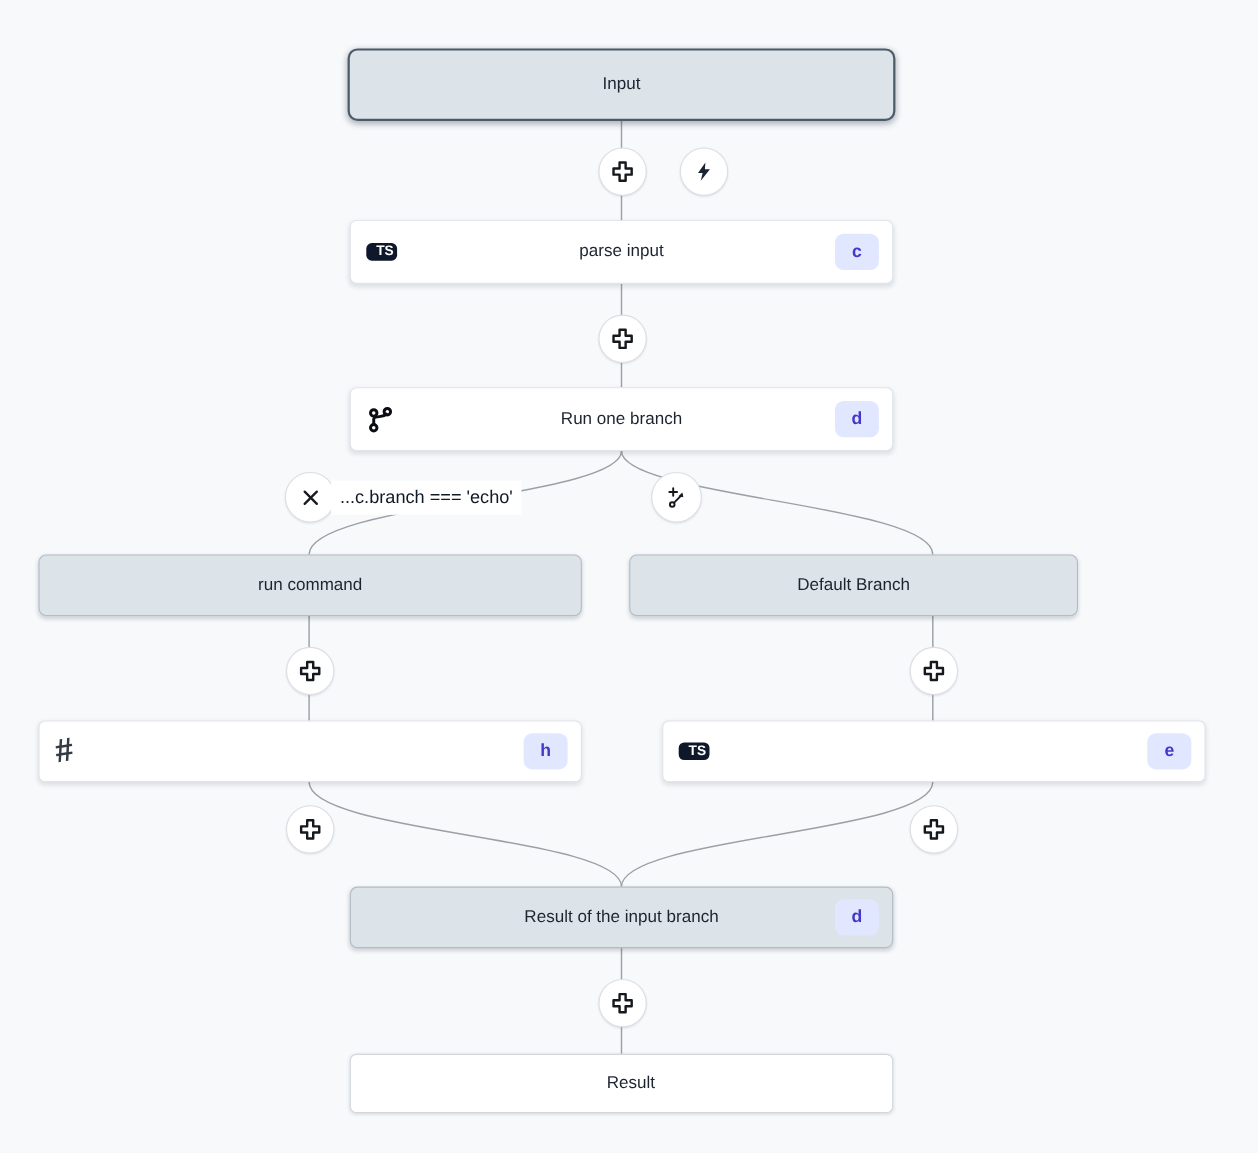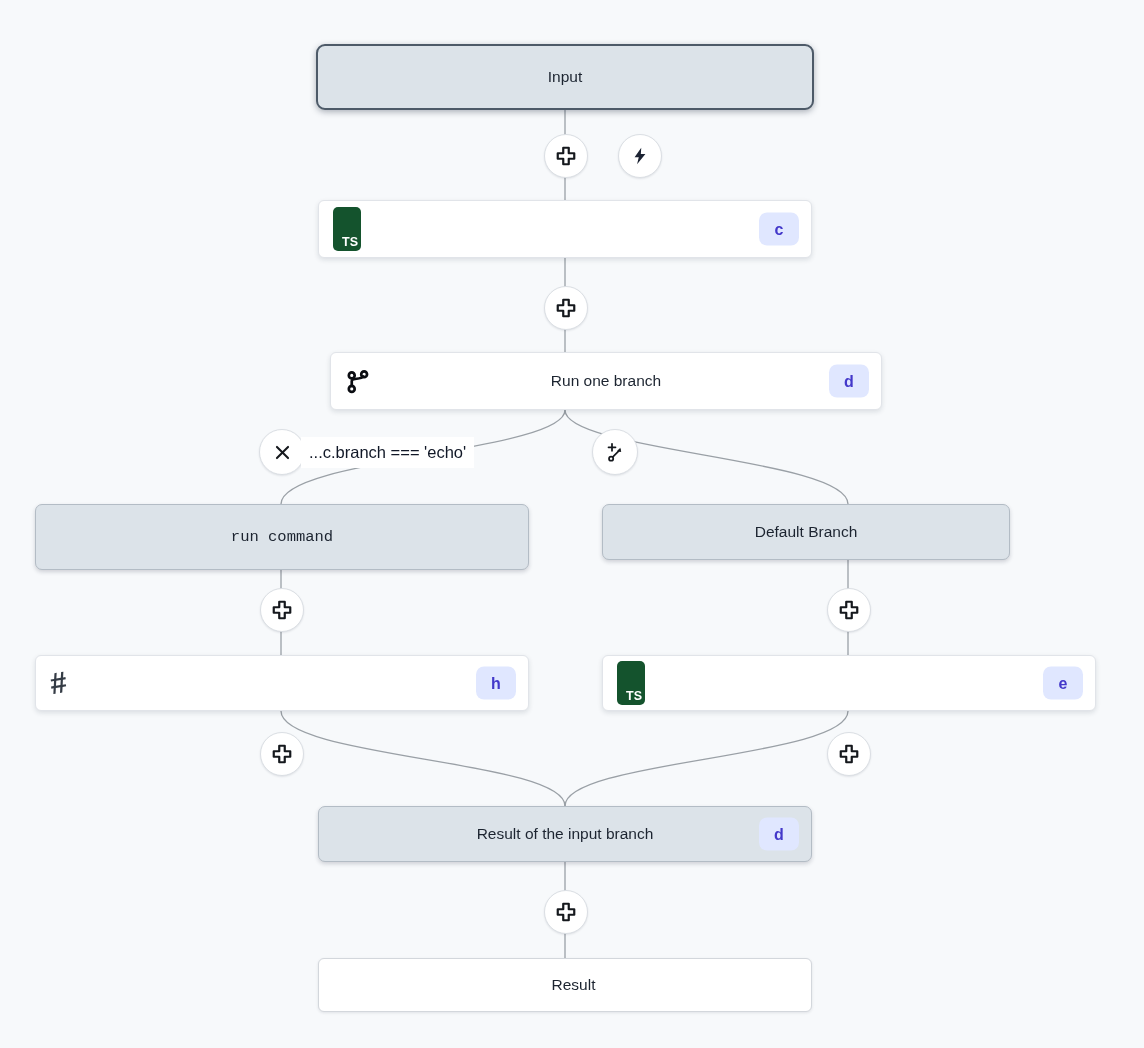--- a/index.html
+++ b/index.html
@@ -27,21 +27,21 @@
 
   .node .label{flex:1;text-align:center;}
 
   .badge{position:absolute;right:12px;top:50%;transform:translateY(-50%);
          width:40px;height:33px;border-radius:8px;background:#e0e7ff;
          color:#4338ca;font-weight:bold;font-size:16px;
          display:flex;align-items:center;justify-content:center;}
 
   .node-icon{position:absolute;left:14px;top:50%;transform:translateY(-50%);
              display:flex;align-items:center;justify-content:center;}
-  .ts-icon{width:28px;height:44px;border-radius:5px;background:#14532d;
+  .ts-icon{width:28px;height:16px;border-radius:5px;background:#0f172a;
            color:#ffffff;font-weight:bold;font-size:12.5px;
            display:flex;align-items:flex-end;justify-content:flex-end;
            padding:0 3px 2px 0;box-sizing:border-box;}
   .hash-icon{font-size:30px;font-weight:800;color:#343b45;transform:translateY(-50%) rotate(-9deg);
              line-height:1;}
 
   
   .circle-btn{position:absolute;background:#ffffff;border:1px solid #dbdfe4;
               border-radius:50%;display:flex;align-items:center;justify-content:center;
               box-shadow:0 1px 2px rgba(20,30,50,.10);cursor:pointer;}
@@ -80,30 +80,31 @@
   <div class="circle-btn sz42" style="left:639px;top:155px;">
     <svg width="20" height="20" viewBox="0 0 24 24">
       <path d="M13.5 2 L5.5 13.5 h5 L8.5 22 18.5 9.5 h-5.5 Z" fill="#1c2333"></path>
     </svg>
   </div>
 
   <div class="node module" style="left:318px;top:200px;width:494px;height:58px;">
     <span class="node-icon">
       <span class="ts-icon">TS</span>
     </span>
+    <span class="label">parse input</span>
     <span class="badge">c</span>
   </div>
 
   <div class="circle-btn sz42" style="left:565px;top:307px;">
     <svg width="22" height="22" viewBox="0 0 24 24">
       <path d="M9 3 h6 v6 h6 v6 h-6 v6 h-6 v-6 H3 V9 h6 Z" fill="#ffffff" stroke="#15181d" stroke-width="2.4" stroke-linejoin="round"></path>
     </svg>
   </div>
 
-  <div class="node module" style="left:330px;top:352px;width:552px;height:58px;">
+  <div class="node module" style="left:318px;top:352px;width:494px;height:58px;">
     <span class="node-icon">
       <svg width="27" height="27" viewBox="0 0 24 24" fill="none" stroke="#0b0d12" stroke-width="2.4" stroke-linecap="round">
         <circle cx="6" cy="19" r="2.6"></circle>
         <circle cx="6" cy="7" r="2.6"></circle>
         <circle cx="17" cy="6" r="2.6"></circle>
         <path d="M6 16.4 V12 M6 12 C6 9 14 11 16.2 8"></path>
       </svg>
     </span>
     <span class="label">Run one branch</span>
     <span class="badge">d</span>
@@ -119,24 +120,24 @@
     <svg width="21" height="21" viewBox="0 0 24 24">
       <g stroke="#15181d" stroke-width="2" stroke-linecap="round" fill="none">
         <path d="M4 6 h8 M8 2 v8"></path>
         <circle cx="7" cy="19" r="2.4"></circle>
         <path d="M9 17 L17 9"></path>
       </g>
       <path d="M18.5 11.5 L13.5 10.5 17.5 6.5 Z" fill="#15181d"></path>
     </svg>
   </div>
 
-  <div class="node group" style="left:35px;top:504px;width:494px;height:66px;font-family:Liberation Mono, monospace;">
+  <div class="node group" style="left:35px;top:504px;width:494px;height:56px;">
     <span class="label">run command</span>
   </div>
-  <div class="node group" style="left:602px;top:504px;width:408px;height:56px;">
+  <div class="node group" style="left:572px;top:504px;width:408px;height:56px;">
     <span class="label">Default Branch</span>
   </div>
 
   <div class="circle-btn sz42" style="left:281px;top:609px;">
     <svg width="22" height="22" viewBox="0 0 24 24">
       <path d="M9 3 h6 v6 h6 v6 h-6 v6 h-6 v-6 H3 V9 h6 Z" fill="#ffffff" stroke="#15181d" stroke-width="2.4" stroke-linejoin="round"></path>
     </svg>
   </div>
   <div class="circle-btn sz42" style="left:848px;top:609px;">
     <svg width="22" height="22" viewBox="0 0 24 24">

